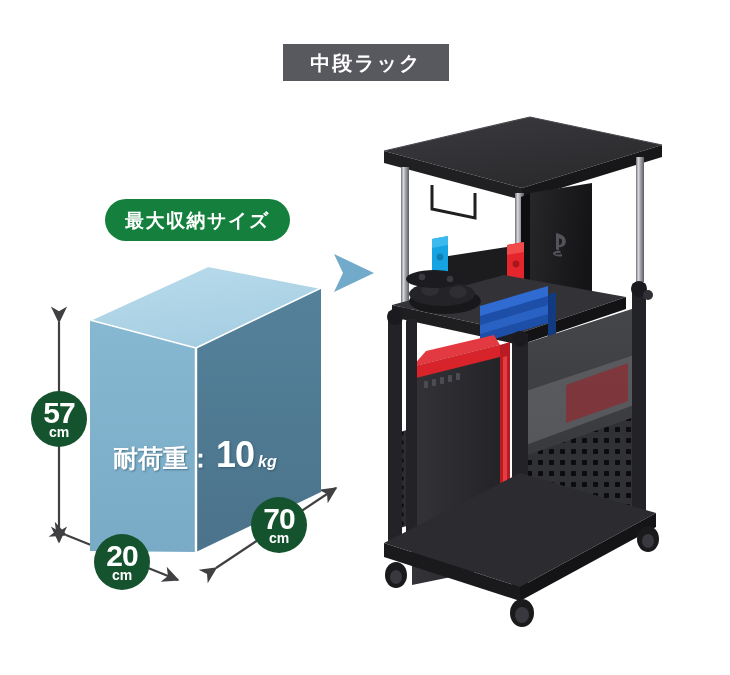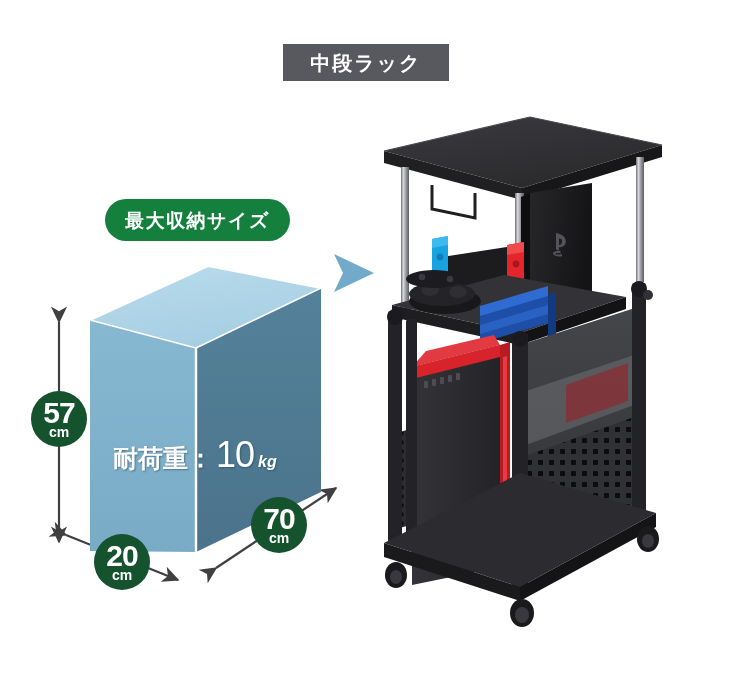--- a/index.html
+++ b/index.html
@@ -37,21 +37,21 @@
 
   .box-label{
     position:absolute;left:113px;top:398px;width:190px;height:40px;
     display:flex;align-items:baseline;justify-content:flex-start;
     color:#ffffff;white-space:nowrap;
     text-shadow:1px 1px 2px rgba(30,70,90,.55);
     pointer-events:none;
     margin-top:36px;
   }
   .box-label .lbl-jp{font-size:25px;font-weight:bold;letter-spacing:0px;}
-  .box-label .lbl-num{font-size:36px;font-weight:normal;margin-left:3px;letter-spacing:-1px;}
+  .box-label .lbl-num{font-size:36px;font-weight:bold;margin-left:3px;letter-spacing:-1px;}
   .box-label .lbl-unit{font-size:16px;font-weight:bold;margin-left:4px;font-style:italic;}
 
   
   .dim{
     position:absolute;border-radius:50%;background:#14532d;
     display:flex;flex-direction:column;align-items:center;justify-content:center;
     color:#ffffff;line-height:1;
   }
   .dim .num{font-size:30px;font-weight:bold;letter-spacing:-1px;margin-top:-2px;}
   .dim .unit{font-size:14px;font-weight:bold;margin-top:-3px;}

